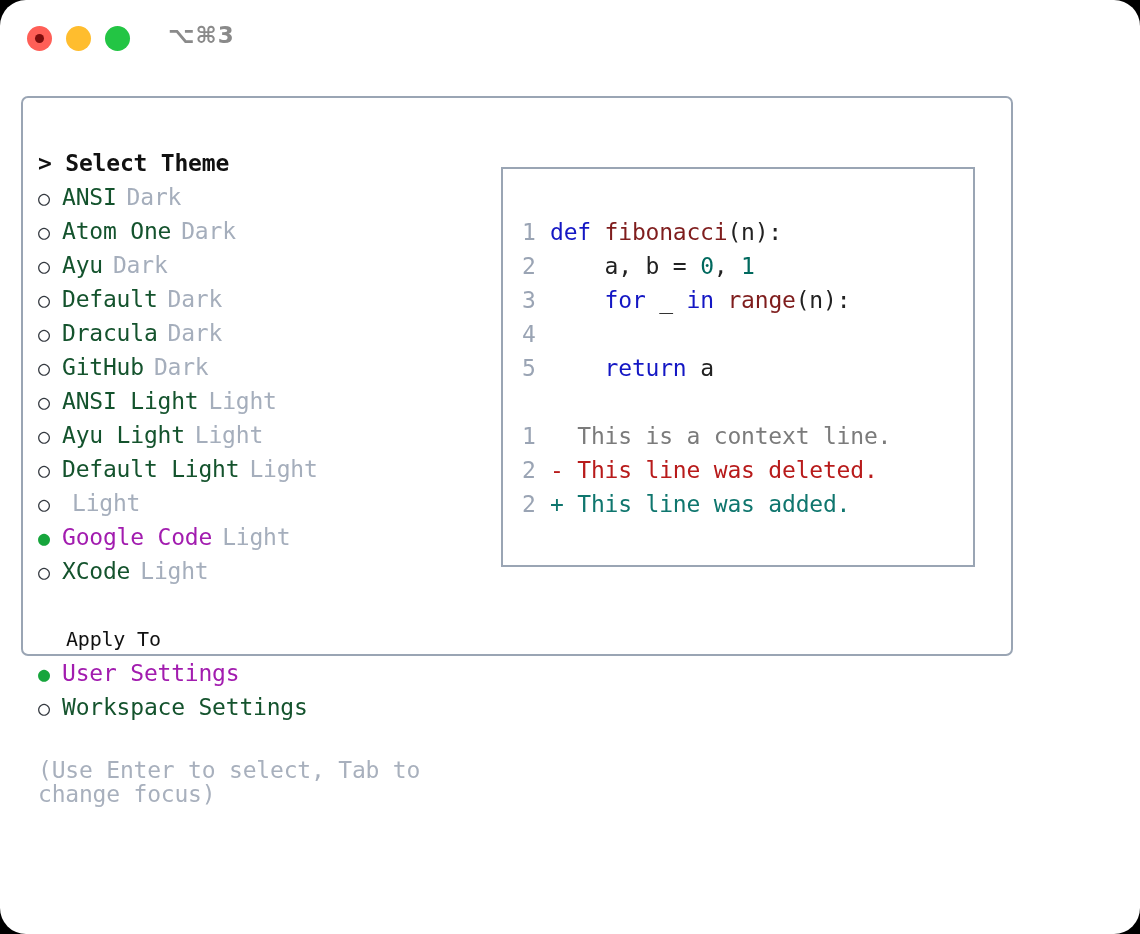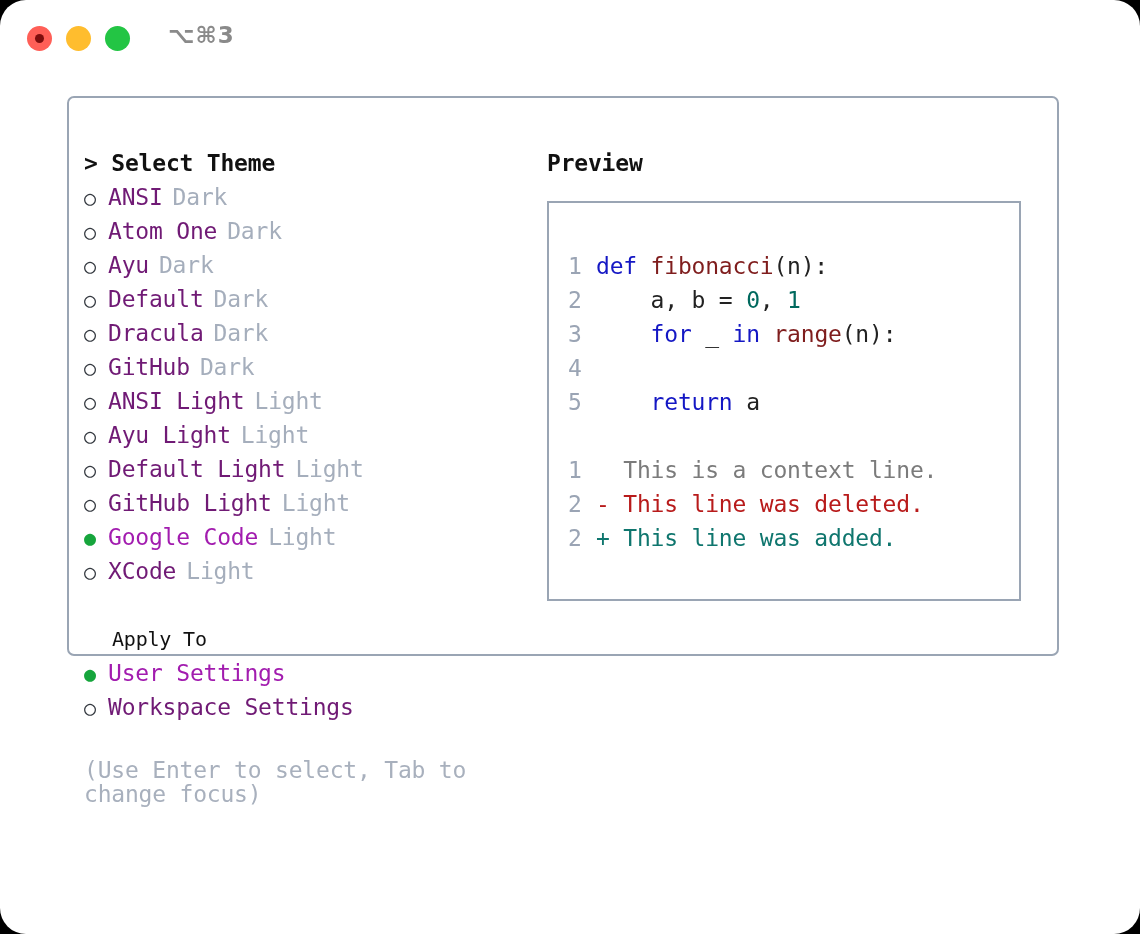--- a/index.html
+++ b/index.html
@@ -76,21 +76,20 @@
   .app-window {
     position: absolute;
     left: 21px;
     top: 96px;
     width: 992px;
     height: 560px;
     border: 2px solid #9aa5b4;
     border-radius: 7px;
     box-sizing: border-box;
     background: #ffffff;
-    margin-left: 46px;
   }
 
   .columns {
     position: absolute;
     left: 0; top: 0;
     width: 100%;
     height: 100%;
   }
 
   
@@ -123,21 +122,21 @@
     width: 24px;
     flex: 0 0 24px;
     color: #33383f;
     font-size: 20px;
     line-height: 34px;
   }
   .opt-marker.sel {
     color: #16a53c;
   }
   .opt-label {
-    color: #701a75;
+    color: #14532d;
   }
   .opt-row.sel .opt-label {
     color: #a21caf;
   }
   .opt-suffix {
     color: #a5aebc;
     padding-left: 10px;
   }
 
   .section-gap { height: 34px; }
@@ -243,39 +242,38 @@
         <div id="theme-options">
             <div class="opt-row"><span class="opt-marker">○</span><span class="opt-label">ANSI</span><span class="opt-suffix">Dark</span></div>
             <div class="opt-row"><span class="opt-marker">○</span><span class="opt-label">Atom One</span><span class="opt-suffix">Dark</span></div>
             <div class="opt-row"><span class="opt-marker">○</span><span class="opt-label">Ayu</span><span class="opt-suffix">Dark</span></div>
             <div class="opt-row"><span class="opt-marker">○</span><span class="opt-label">Default</span><span class="opt-suffix">Dark</span></div>
             <div class="opt-row"><span class="opt-marker">○</span><span class="opt-label">Dracula</span><span class="opt-suffix">Dark</span></div>
             <div class="opt-row"><span class="opt-marker">○</span><span class="opt-label">GitHub</span><span class="opt-suffix">Dark</span></div>
             <div class="opt-row"><span class="opt-marker">○</span><span class="opt-label">ANSI Light</span><span class="opt-suffix">Light</span></div>
             <div class="opt-row"><span class="opt-marker">○</span><span class="opt-label">Ayu Light</span><span class="opt-suffix">Light</span></div>
             <div class="opt-row"><span class="opt-marker">○</span><span class="opt-label">Default Light</span><span class="opt-suffix">Light</span></div>
-            <div class="opt-row"><span class="opt-marker">○</span><span class="opt-label">GitHub Light</span><span class="opt-suffix">Light</span></div>
+            <div class="opt-row"><span class="opt-marker">○</span><span class="opt-suffix">Light</span></div>
             <div class="opt-row sel"><span class="opt-marker sel">●</span><span class="opt-label">Google Code</span><span class="opt-suffix">Light</span></div>
             <div class="opt-row"><span class="opt-marker">○</span><span class="opt-label">XCode</span><span class="opt-suffix">Light</span></div>
           </div>
 
         <div class="section-gap"></div>
 
         <div class="apply-heading">Apply To</div>
 
         <div id="apply-options">
             <div class="opt-row sel"><span class="opt-marker sel">●</span><span class="opt-label">User Settings</span></div>
             <div class="opt-row"><span class="opt-marker">○</span><span class="opt-label">Workspace Settings</span></div>
           </div>
 
         <div class="hint">(Use Enter to select, Tab to change focus)</div>
       </div>
 
       <div class="right-col">
-        <div class="preview-heading">Preview</div>
 
         <div class="preview-box">
           <div class="code-area">
             <div id="code-lines">
                 <div class="code-line"><span class="ln">1</span><span class="code-text"><span class="tok-kw">def </span><span class="tok-fn">fibonacci</span><span class="tok-plain">(n):</span></span></div>
                 <div class="code-line"><span class="ln">2</span><span class="code-text"><span class="tok-plain">    a, b = </span><span class="tok-num">0</span><span class="tok-plain">, </span><span class="tok-num">1</span></span></div>
                 <div class="code-line"><span class="ln">3</span><span class="code-text"><span class="tok-plain">    </span><span class="tok-kw">for</span><span class="tok-plain"> _ </span><span class="tok-kw">in</span><span class="tok-plain"> </span><span class="tok-fn">range</span><span class="tok-plain">(n):</span></span></div>
                 <div class="code-line"><span class="ln">4</span></div>
                 <div class="code-line"><span class="ln">5</span><span class="code-text"><span class="tok-plain">    </span><span class="tok-kw">return</span><span class="tok-plain"> a</span></span></div>
               </div>

